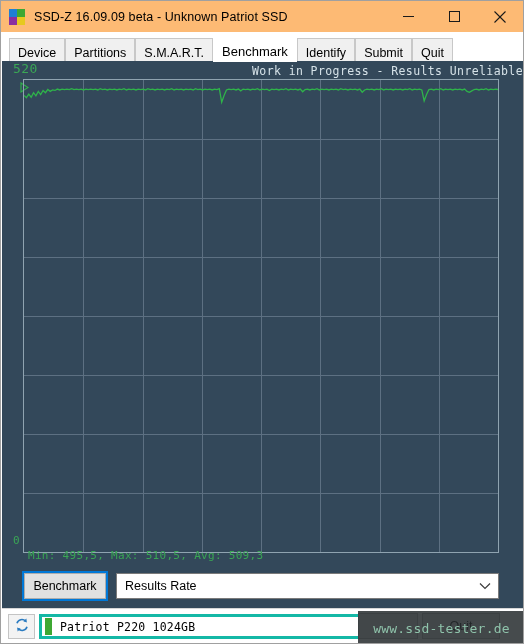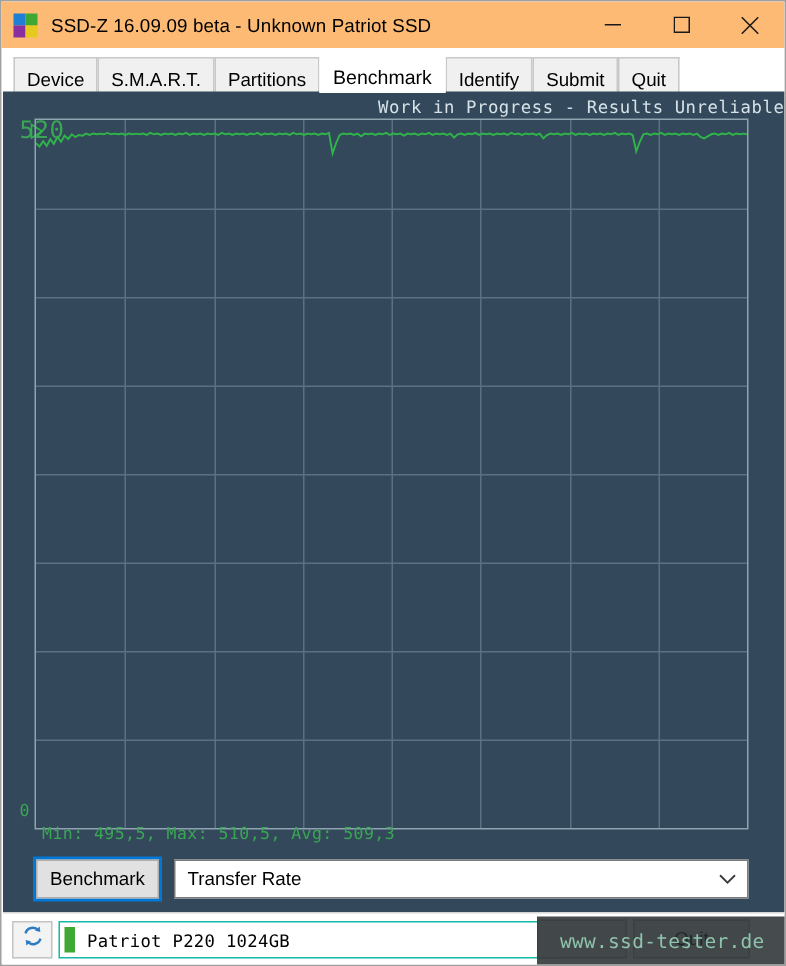--- a/index.html
+++ b/index.html
@@ -73,23 +73,23 @@
     background:#33485a;
   }
   .chart-title{
     position:absolute;left:0;top:3px;width:100%;
     text-align:right;
     font-family:"DejaVu Sans Mono","Liberation Mono",monospace;
     font-size:11.5px;color:#d6e2e8;letter-spacing:0.4px;
     white-space:nowrap;
   }
   .ylabel-top{
-    position:absolute;left:11px;top:16px;
-    font-family:"DejaVu Sans Mono","Liberation Mono",monospace;
-    font-size:16px;color:#3aa655;letter-spacing:0.4px;
+    position:absolute;left:11px;top:0;
+    font-family:"DejaVu Sans Mono","Liberation Mono",monospace;
+    font-size:13px;color:#3aa655;letter-spacing:0.4px;
   }
   .ylabel-bot{
     position:absolute;left:11px;top:473px;
     font-family:"DejaVu Sans Mono","Liberation Mono",monospace;
     font-size:11px;color:#3aa655;letter-spacing:0.4px;
   }
   .marker{
     position:absolute;left:11px;top:21px;
     width:0;height:0;
     border-left:7px solid transparent;
@@ -148,21 +148,21 @@
     box-sizing:border-box;
   }
   .refresh-btn{
     position:absolute;left:6px;top:5px;width:27px;height:25px;
     background:#f3f3f3;border:1px solid #c4c4c4;
     display:flex;align-items:center;justify-content:center;
     box-sizing:border-box;
   }
   .devbox{
     position:absolute;left:37px;top:5px;width:332px;height:25px;
-    background:#ffffff;border:1px solid #14b8a6;
+    background:#ffffff;border:3px solid #14b8a6;
     box-sizing:border-box;display:flex;align-items:center;
   }
   .health{
     width:7px;height:17px;margin-left:3px;margin-right:8px;flex:0 0 auto;
   }
   .devname{
     font-family:"DejaVu Sans Mono","Liberation Mono",monospace;
     font-size:11.5px;color:#000;white-space:nowrap;letter-spacing:0.2px;
   }
   .quit-btn{
@@ -219,22 +219,22 @@
         <svg width="12" height="12" viewBox="0 0 12 12">
             <line x1="0.5" y1="0.5" x2="11.5" y2="11.5" stroke="#1a1a1a" stroke-width="1.1"></line>
             <line x1="11.5" y1="0.5" x2="0.5" y2="11.5" stroke="#1a1a1a" stroke-width="1.1"></line>
           </svg>
       </div>
     </div>
   </div>
 
   <div class="tabstrip">
     <div class="tab">Device</div>
+    <div class="tab">Partitions</div>
     <div class="tab">S.M.A.R.T.</div>
-    <div class="tab">Partitions</div>
     <div class="tab active">Benchmark</div>
     <div class="tab">Identify</div>
     <div class="tab">Submit</div>
     <div class="tab">Quit</div>
   </div>
 
   <div class="panel">
 
     <div class="chart-title">Work in Progress - Results Unreliable</div>
     <div class="ylabel-top">520</div>
@@ -264,21 +264,21 @@
           <line x1="0" y1="413.5" x2="474" y2="413.5" stroke="#5d7082" stroke-width="1"></line>
           <polyline points="0.00,15.43 2.38,17.70 4.76,14.07 7.15,17.25 9.53,12.71 11.91,15.88 14.29,11.35 16.67,14.52 19.06,10.44 21.44,12.71 23.82,9.53 26.20,11.35 28.58,9.98 30.96,10.44 33.35,9.08 35.73,9.98 38.11,9.08 40.49,9.53 42.87,9.08 45.26,9.53 47.64,8.62 50.02,9.53 52.40,9.08 54.78,9.53 57.17,9.08 59.55,9.98 61.93,9.08 64.31,9.53 66.69,9.08 69.08,9.53 71.46,9.08 73.84,9.98 76.22,8.62 78.60,9.53 80.98,9.08 83.37,9.98 85.75,9.08 88.13,9.53 90.51,9.08 92.89,9.98 95.28,9.08 97.66,9.53 100.04,8.62 102.42,9.98 104.80,9.08 107.19,9.53 109.57,9.08 111.95,9.98 114.33,9.08 116.71,9.53 119.10,9.08 121.48,9.98 123.86,8.62 126.24,9.53 128.62,9.08 131.01,9.98 133.39,9.08 135.77,9.53 138.15,9.08 140.53,9.98 142.91,9.08 145.30,9.53 147.68,8.62 150.06,9.98 152.44,9.08 154.82,9.53 157.21,9.08 159.59,9.98 161.97,9.08 164.35,9.53 166.73,9.08 169.12,9.98 171.50,8.62 173.88,9.53 176.26,9.08 178.64,9.98 181.03,9.08 183.41,9.53 185.79,9.08 188.17,9.98 190.55,9.08 192.93,9.53 195.32,8.62 197.70,22.24 200.08,15.43 202.46,9.98 204.84,9.08 207.23,9.53 209.61,9.08 211.99,9.98 214.37,9.08 216.75,10.89 219.14,9.08 221.52,9.53 223.90,9.08 226.28,9.98 228.66,9.08 231.05,9.53 233.43,8.62 235.81,9.98 238.19,9.08 240.57,9.53 242.95,9.08 245.34,10.44 247.72,9.08 250.10,9.53 252.48,9.08 254.86,9.98 257.25,9.08 259.63,9.53 262.01,8.62 264.39,9.98 266.77,9.08 269.16,9.53 271.54,9.08 273.92,9.98 276.30,9.08 278.68,11.80 281.07,9.53 283.45,9.08 285.83,9.98 288.21,9.08 290.59,9.53 292.97,8.62 295.36,9.98 297.74,9.08 300.12,9.53 302.50,9.08 304.88,9.98 307.27,9.08 309.65,9.53 312.03,9.08 314.41,9.98 316.79,8.62 319.18,9.53 321.56,9.08 323.94,9.98 326.32,9.08 328.70,9.53 331.09,9.08 333.47,9.98 335.85,9.08 338.23,12.25 340.61,9.98 342.99,9.08 345.38,9.53 347.76,9.08 350.14,9.98 352.52,9.08 354.90,9.53 357.29,8.62 359.67,9.98 362.05,9.08 364.43,9.53 366.81,9.08 369.20,9.98 371.58,9.08 373.96,9.53 376.34,9.08 378.72,9.98 381.11,9.08 383.49,9.53 385.87,8.62 388.25,9.98 390.63,9.08 393.02,9.53 395.40,9.08 397.78,9.98 400.16,20.88 402.54,14.52 404.92,9.53 407.31,9.08 409.69,9.98 412.07,9.08 414.45,9.53 416.83,8.62 419.22,9.98 421.60,9.08 423.98,9.53 426.36,9.08 428.74,9.98 431.13,9.08 433.51,9.53 435.89,9.08 438.27,9.98 440.65,9.08 443.04,11.35 445.42,12.25 447.80,10.89 450.18,9.53 452.56,9.08 454.94,9.98 457.33,9.08 459.71,9.53 462.09,8.62 464.47,9.98 466.85,9.08 469.24,9.53 471.62,9.08 474.00,9.53" fill="none" stroke="#2fb34a" stroke-width="1.3" stroke-linejoin="miter"></polyline>
         </svg>
     </div>
 
     <div class="stats">Min: 495,5, Max: 510,5, Avg: 509,3</div>
 
     <div class="controls">
       <div class="bench-btn">Benchmark</div>
       <div class="combo">
-        <div class="combo-text">Transfer Rate</div>
+        <div class="combo-text">Results Rate</div>
         <div class="combo-arrow">
           <svg width="12" height="8" viewBox="0 0 12 8">
               <polyline points="1,1.5 6,6.5 11,1.5" fill="none" stroke="#3c3c3c" stroke-width="1.2"></polyline>
             </svg>
         </div>
       </div>
     </div>
   </div>
 
   <div class="statusbar">

